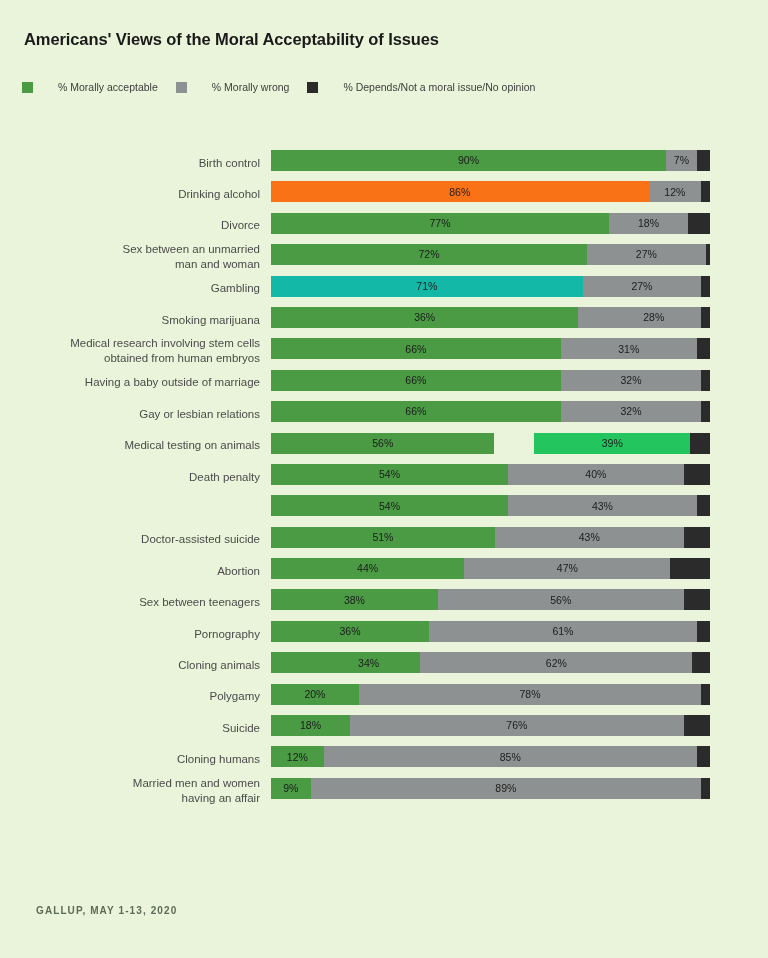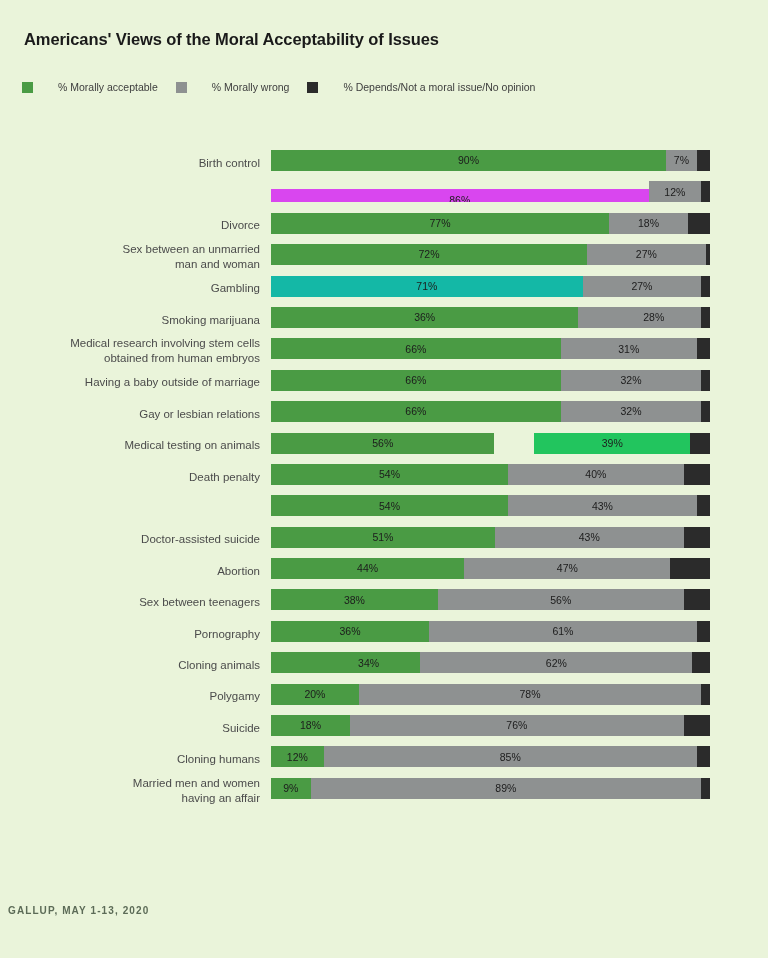--- a/index.html
+++ b/index.html
@@ -95,21 +95,21 @@
   }
   .seg-val {
     font-size: 10.5px;
     color: #1c1c1c;
     white-space: nowrap;
     line-height: 1;
   }
 
   .footer {
     position: absolute;
-    left: 8px;
+    left: 36px;
     top: 905px;
     font-size: 10px;
     letter-spacing: 1.1px;
     color: #5c6b57;
     font-weight: bold;
   }
 </style>
 </head>
 <body>
 
@@ -139,22 +139,23 @@
           <div class="seg acceptable" style="width: 90%; background: rgb(74, 155, 68);">
             <span class="seg-val">90%</span>
           </div>
           <div class="seg wrong" style="width: 7%; background: rgb(142, 145, 145);">
             <span class="seg-val">7%</span>
           </div>
           <div class="seg depends" style="width: 3%; background: rgb(43, 43, 43);"></div>
         </div>
       </div>
       <div class="row">
-        <div class="bar">
-          <div class="seg acceptable" style="width: 86%; background: #d946ef; margin-top: 8px;">
+        <div class="row-label">Drinking alcohol</div>
+        <div class="bar">
+          <div class="seg acceptable" style="width: 86%; background: #f97316;">
             <span class="seg-val">86%</span>
           </div>
           <div class="seg wrong" style="width: 12%; background: rgb(142, 145, 145);">
             <span class="seg-val">12%</span>
           </div>
           <div class="seg depends" style="width: 2%; background: rgb(43, 43, 43);"></div>
         </div>
       </div>
       <div class="row">
         <div class="row-label">Divorce</div>

